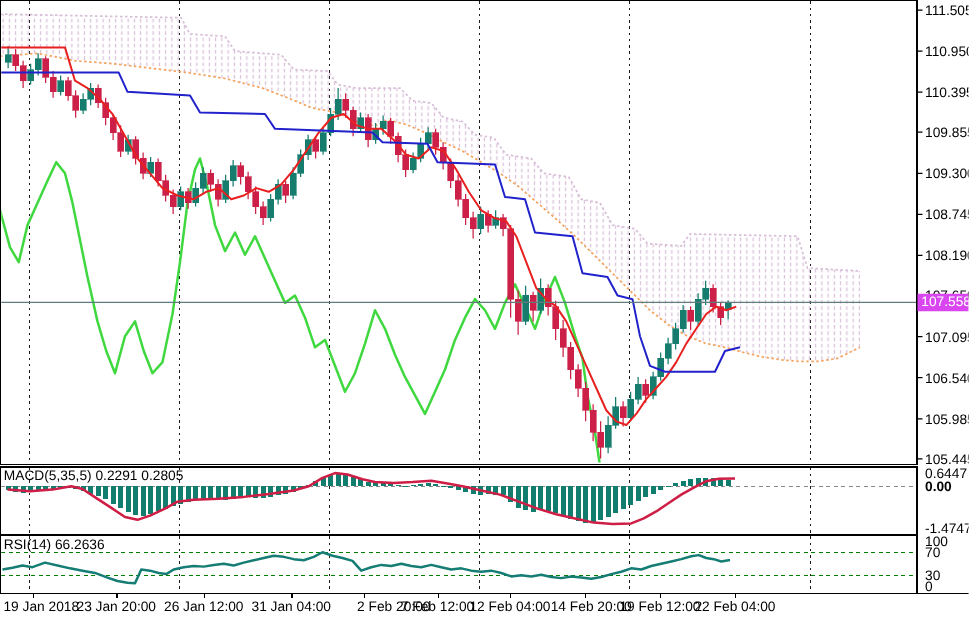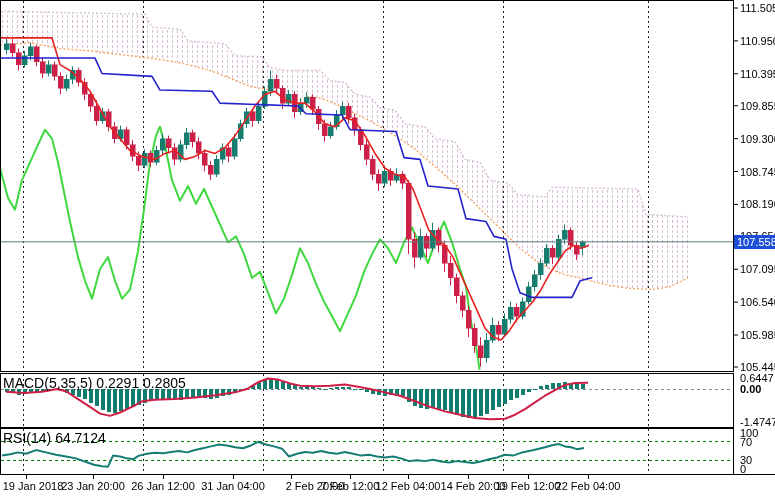--- a/index.html
+++ b/index.html
@@ -2,24 +2,24 @@
 <html><head>
 <meta charset="utf-8">
 <style>
   html,body{margin:0;padding:0;background:#fff;}
   .win{position:relative;width:775px;height:497px;background:#fff;
        font-family:"Liberation Sans",sans-serif;overflow:hidden;}
   #chart-svg{position:absolute;left:0;top:0;}
   .overlay{position:absolute;color:#000;white-space:nowrap;}
   .title{left:4px;top:3px;font-size:12px;}
   .title .tri{display:inline-block;font-size:9px;margin-right:4px;transform:translateY(-1px);}
-  .ind-label{font-size:14px;}
+  .ind-label{font-size:11px;}
   #macd-label{left:3px;top:375px;}
   #rsi-label{left:3px;top:430px;}
-  #price-badge{left:734px;width:41px;height:14px;line-height:14px;background:#1d4ed8;color:#fff;
+  #price-badge{left:734px;width:41px;height:14px;line-height:14px;background:#d946ef;color:#fff;
                font-size:11px;padding-left:3px;box-sizing:border-box;}
   .time-label{position:absolute;top:480px;font-size:11px;color:#000;transform:translateX(-50%);}
 </style>
 </head>
 <body>
 
 <div class="win">
   <svg id="chart-svg" width="775" height="497">
       <defs>
         <pattern id="cloudHatch" patternUnits="userSpaceOnUse" width="5" height="5">
@@ -428,21 +428,21 @@
         <line x1="588.5" y1="474.5" x2="588.5" y2="478.5" stroke="#000000" stroke-width="1" shape-rendering="crispEdges"></line>
       </g>
     </svg>
 
 
   <div class="overlay ind-label" id="macd-label">
     <span>MACD(5,35,5)</span>&nbsp;<span>0.2291 0.2805</span>
   </div>
 
   <div class="overlay ind-label" id="rsi-label">
-    <span>RSI(14)</span>&nbsp;<span>64.7124</span>
+    <span>RSI(14)</span>&nbsp;<span>66.2636</span>
   </div>
 
   <div class="overlay" id="price-badge" style="top: 235px;">107.558</div>
 
   <div id="time-axis">
       <div class="time-label" style="left: 33px;">19 Jan 2018</div>
       <div class="time-label" style="left: 93px;">23 Jan 20:00</div>
       <div class="time-label" style="left: 163px;">26 Jan 12:00</div>
       <div class="time-label" style="left: 233px;">31 Jan 04:00</div>
       <div class="time-label" style="left: 291px; padding-left: 48px;">2 Feb 20:00</div>

